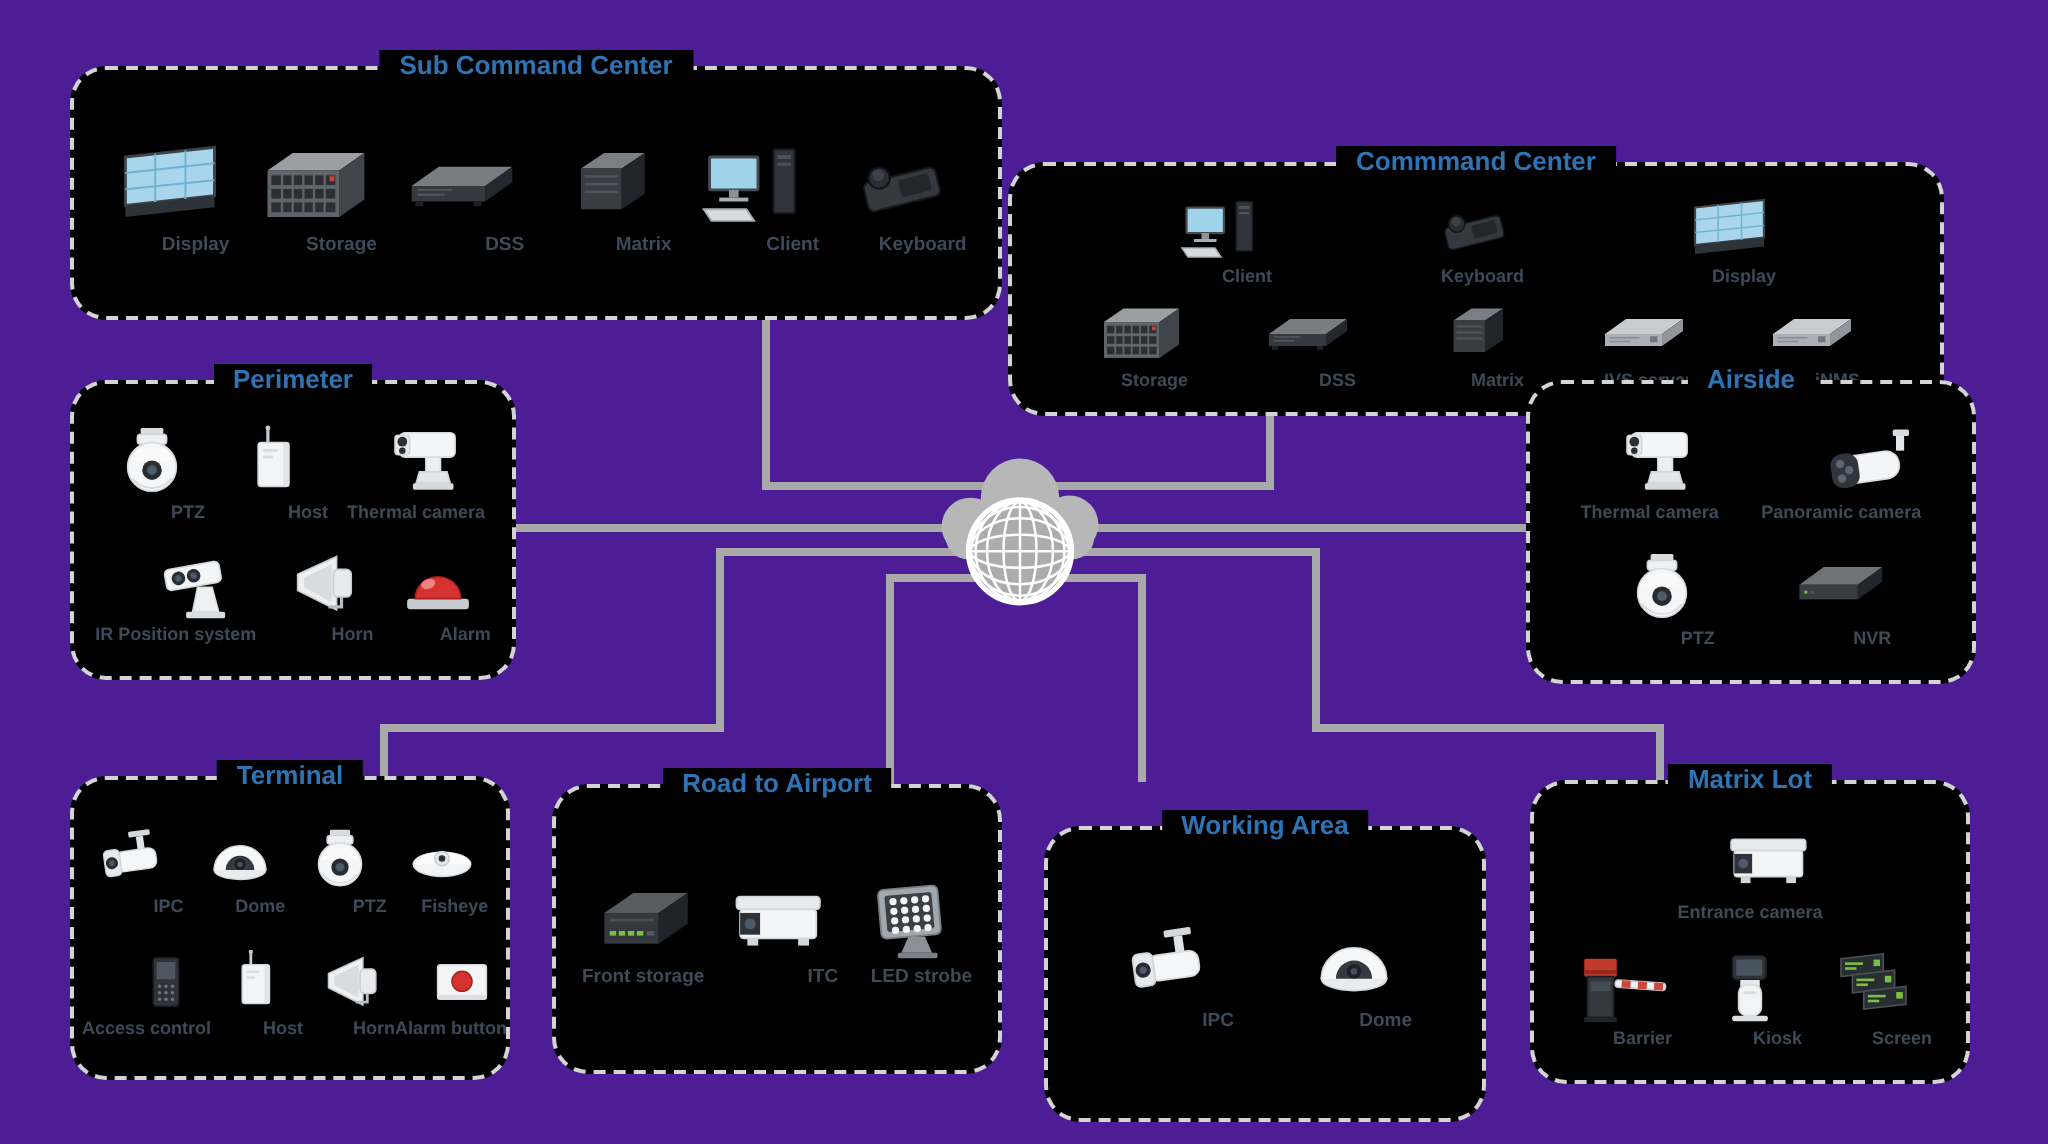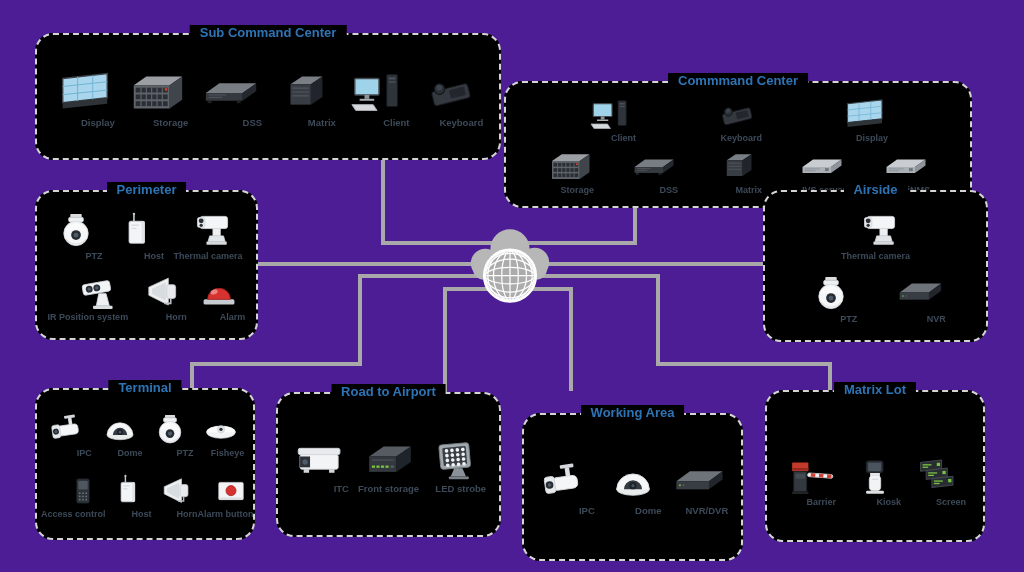--- a/index.html
+++ b/index.html
@@ -346,20 +346,36 @@
                 <rect x="8" y="7.5" width="9" height="12" rx="2" fill="#e6e9ec" stroke="#d2d6da"></rect>
                 <circle cx="12.5" cy="11.5" r="3" fill="#2b3036"></circle>
                 <circle cx="12.5" cy="17" r="2" fill="#2b3036"></circle>
                 <rect x="27" y="21" width="9" height="9" fill="#edeff1" stroke="#dadde1"></rect>
                 <polygon points="23,30 40,30 42,37 21,37" fill="#e3e6e9" stroke="#d0d4d8"></polygon>
                 <rect x="19" y="37" width="25" height="4" rx="1" fill="#d5d9dd"></rect>
               </svg>
             </span>
             <span class="lbl">Thermal camera</span>
           </div>
+          <div class="item">
+            <span>
+              <svg viewBox="0 0 64 48">
+                <rect x="46" y="4" width="10" height="4" rx="1" fill="#d7dbde"></rect>
+                <rect x="48" y="8" width="5" height="9" fill="#e4e7ea"></rect>
+                <g transform="rotate(-8 30 27)">
+                  <rect x="12" y="19" width="38" height="17" rx="8" fill="#f4f5f6" stroke="#d7dbde"></rect>
+                  <rect x="8" y="17" width="17" height="21" rx="7" fill="#30353c"></rect>
+                  <circle cx="14" cy="23" r="2.6" fill="#5a6674"></circle>
+                  <circle cx="14" cy="32" r="2.6" fill="#5a6674"></circle>
+                  <circle cx="19" cy="27.5" r="2.6" fill="#5a6674"></circle>
+                </g>
+              </svg>
+            </span>
+            <span class="lbl">Panoramic camera</span>
+          </div>
         </div>
         <div class="row">
           <div class="item">
             <span>
               <svg viewBox="0 0 64 48">
                 <rect x="25" y="3" width="14" height="4" rx="1" fill="#d9dde0"></rect>
                 <rect x="23" y="7" width="18" height="6" rx="2" fill="#eef0f2" stroke="#d2d6da"></rect>
                 <circle cx="32" cy="27" r="15" fill="#f5f6f7" stroke="#d6dade"></circle>
                 <path d="M18.5,23.5 a15,15 0 0 1 27,0" fill="#fdfdfd" opacity="0.6"></path>
                 <circle cx="32" cy="29" r="6" fill="#272c33"></circle>
@@ -499,47 +515,47 @@
         </div>
       </div>
   </div>
   <div class="box" id="box-road">
     <span class="box-title">Road to Airport</span>
     <div class="rows">
         <div class="row">
           <div class="item">
             <span>
               <svg viewBox="0 0 64 48">
-                <rect x="8" y="10" width="46" height="7" rx="2" fill="#e8ebed" stroke="#cfd4d8"></rect>
-                <rect x="10" y="17" width="42" height="16" rx="2" fill="#f3f4f5" stroke="#d7dadd"></rect>
-                <rect x="10" y="19" width="11" height="12" fill="#2d3238"></rect>
-                <circle cx="15.5" cy="25" r="3" fill="#4d5a68"></circle>
-                <rect x="14" y="33" width="6" height="4" fill="#d2d6da"></rect>
-                <rect x="42" y="33" width="6" height="4" fill="#d2d6da"></rect>
-              </svg>
-            </span>
-            <span class="lbl">ITC</span>
-          </div>
-          <div class="item">
-            <span>
-              <svg viewBox="0 0 64 48">
                 <polygon points="9,19 25,8 55,8 39,19" fill="#565b62"></polygon>
                 <polygon points="39,19 55,8 55,25 39,36" fill="#1f242a"></polygon>
                 <rect x="9" y="19" width="30" height="17" fill="#33383e"></rect>
                 <path d="M12,23 h24" stroke="#4a4f56" stroke-width="1.5"></path>
                 <g fill="#7ac143">
                   <rect x="12" y="29" width="3.5" height="2.5"></rect>
                   <rect x="17" y="29" width="3.5" height="2.5"></rect>
                   <rect x="22" y="29" width="3.5" height="2.5"></rect>
                   <rect x="27" y="29" width="3.5" height="2.5"></rect>
                 </g>
                 <rect x="32.5" y="29" width="4" height="2.5" fill="#565b62"></rect>
               </svg>
             </span>
             <span class="lbl">Front storage</span>
+          </div>
+          <div class="item">
+            <span>
+              <svg viewBox="0 0 64 48">
+                <rect x="8" y="10" width="46" height="7" rx="2" fill="#e8ebed" stroke="#cfd4d8"></rect>
+                <rect x="10" y="17" width="42" height="16" rx="2" fill="#f3f4f5" stroke="#d7dadd"></rect>
+                <rect x="10" y="19" width="11" height="12" fill="#2d3238"></rect>
+                <circle cx="15.5" cy="25" r="3" fill="#4d5a68"></circle>
+                <rect x="14" y="33" width="6" height="4" fill="#d2d6da"></rect>
+                <rect x="42" y="33" width="6" height="4" fill="#d2d6da"></rect>
+              </svg>
+            </span>
+            <span class="lbl">ITC</span>
           </div>
           <div class="item">
             <span>
               <svg viewBox="0 0 64 48">
                 <g transform="rotate(-5 30 19)">
                   <rect x="13" y="5" width="33" height="27" rx="3" fill="#a0a7ad" stroke="#767d83"></rect>
                   <rect x="16.5" y="8.5" width="26" height="20" rx="1.5" fill="#3a4046"></rect>
                   <g fill="#f2f4f5">
                     <circle cx="21" cy="12" r="2"></circle>
                     <circle cx="27" cy="12" r="2"></circle>
@@ -592,39 +608,40 @@
               <svg viewBox="0 0 64 48">
                 <ellipse cx="32" cy="31" rx="18" ry="6.5" fill="#e9eced" stroke="#d4d8db"></ellipse>
                 <path d="M14,31 a18,17 0 0 1 36,0" fill="#f6f7f8" stroke="#dbdee1"></path>
                 <path d="M22,31 a10,10 0 0 1 20,0" fill="#343a41"></path>
                 <circle cx="32" cy="27" r="4" fill="#1d2228"></circle>
                 <circle cx="32" cy="27" r="1.8" fill="#46525f"></circle>
               </svg>
             </span>
             <span class="lbl">Dome</span>
           </div>
-          <div class="item">
-            <span>
-              <svg viewBox="0 0 64 48">
-                <polygon points="7,22 22,11 58,11 43,22" fill="#6e737a"></polygon>
-                <polygon points="43,22 58,11 58,20 43,31" fill="#22262c"></polygon>
-                <rect x="7" y="22" width="36" height="9" fill="#383d43"></rect>
-                <circle cx="11" cy="26.5" r="1" fill="#7ac143"></circle>
-                <circle cx="15" cy="26.5" r="1" fill="#565b62"></circle>
-              </svg>
-            </span>
-            <span class="lbl">NVR/DVR</span>
-          </div>
         </div>
       </div>
   </div>
   <div class="box" id="box-parking">
     <span class="box-title">Matrix Lot</span>
     <div class="rows">
         <div class="row">
+          <div class="item">
+            <span>
+              <svg viewBox="0 0 64 48">
+                <rect x="8" y="10" width="46" height="7" rx="2" fill="#e8ebed" stroke="#cfd4d8"></rect>
+                <rect x="10" y="17" width="42" height="16" rx="2" fill="#f3f4f5" stroke="#d7dadd"></rect>
+                <rect x="10" y="19" width="11" height="12" fill="#2d3238"></rect>
+                <circle cx="15.5" cy="25" r="3" fill="#4d5a68"></circle>
+                <rect x="14" y="33" width="6" height="4" fill="#d2d6da"></rect>
+                <rect x="42" y="33" width="6" height="4" fill="#d2d6da"></rect>
+              </svg>
+            </span>
+            <span class="lbl">Entrance camera</span>
+          </div>
         </div>
         <div class="row">
           <div class="item">
             <span>
               <svg viewBox="0 0 64 48">
                 <rect x="10" y="6" width="20" height="11" rx="1" fill="#c23a2b"></rect>
                 <rect x="10" y="13" width="20" height="2.5" fill="#93291d"></rect>
                 <rect x="12" y="17" width="16" height="25" fill="#33383f" stroke="#1c2025"></rect>
                 <rect x="14" y="20" width="12" height="6" fill="#454b52"></rect>
                 <rect x="10" y="42" width="20" height="3" fill="#202429"></rect>

